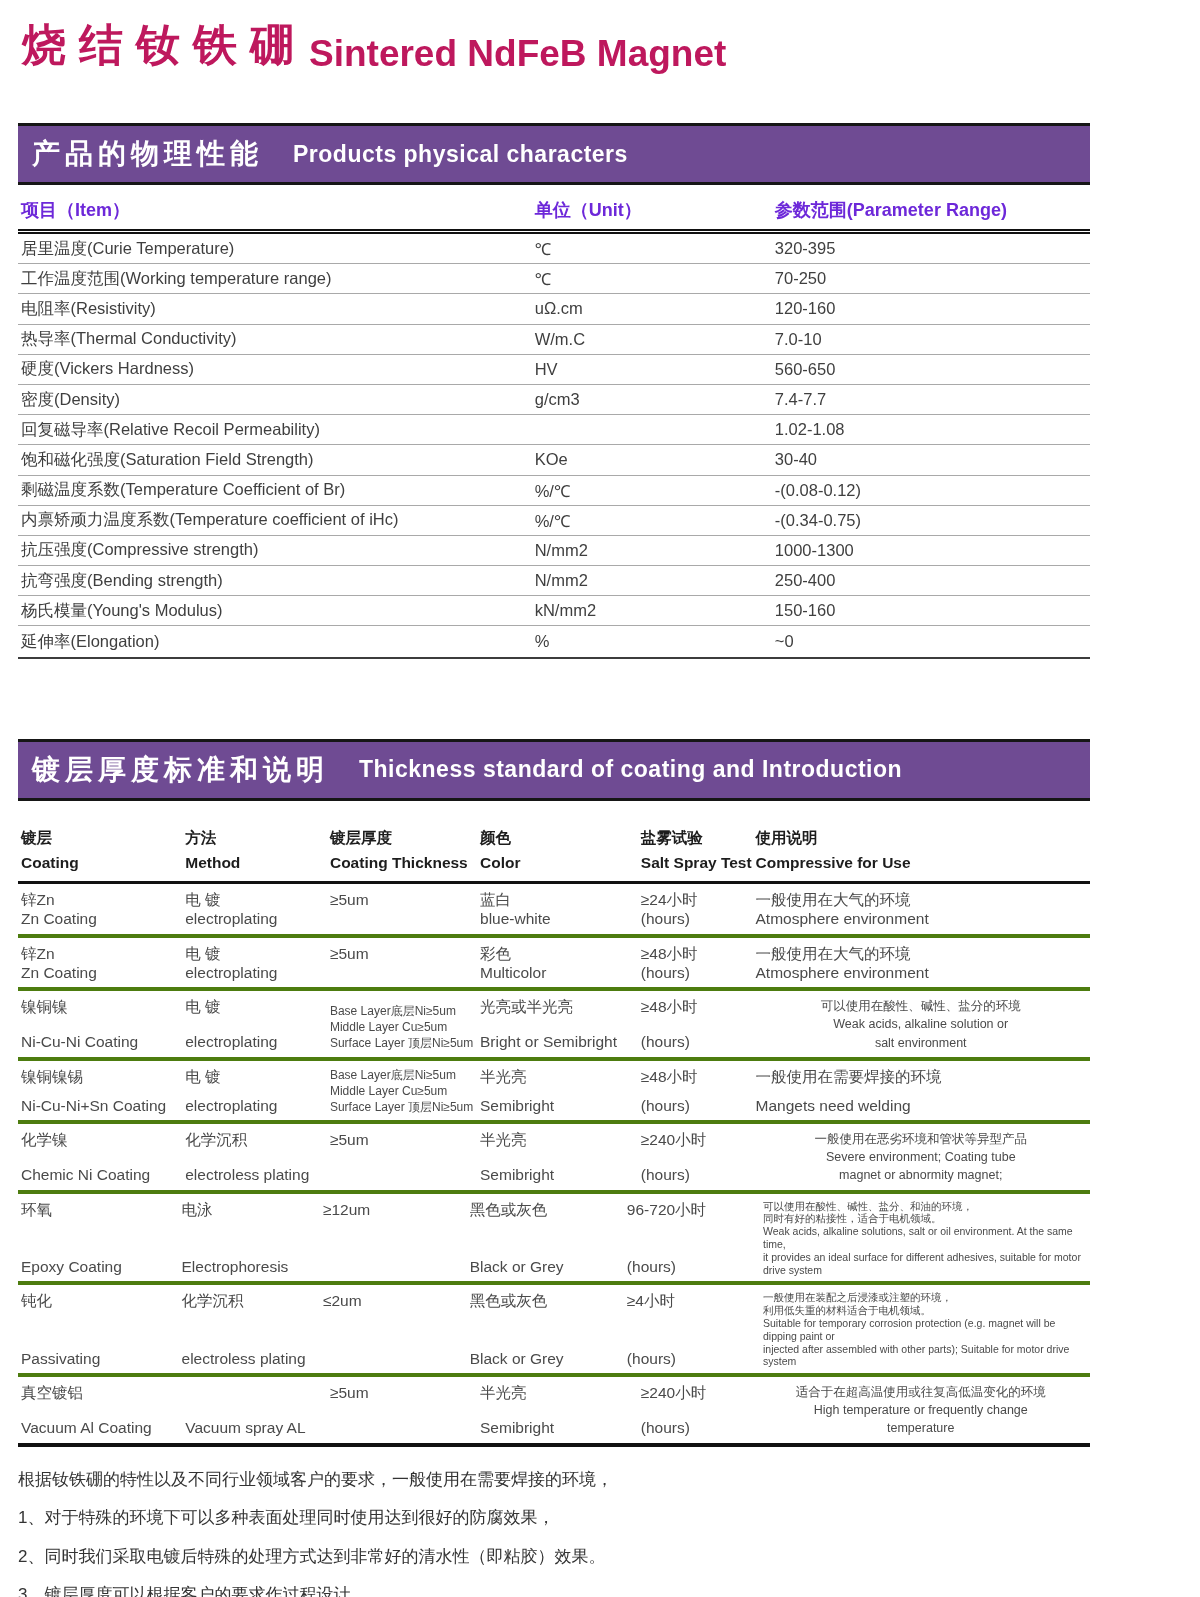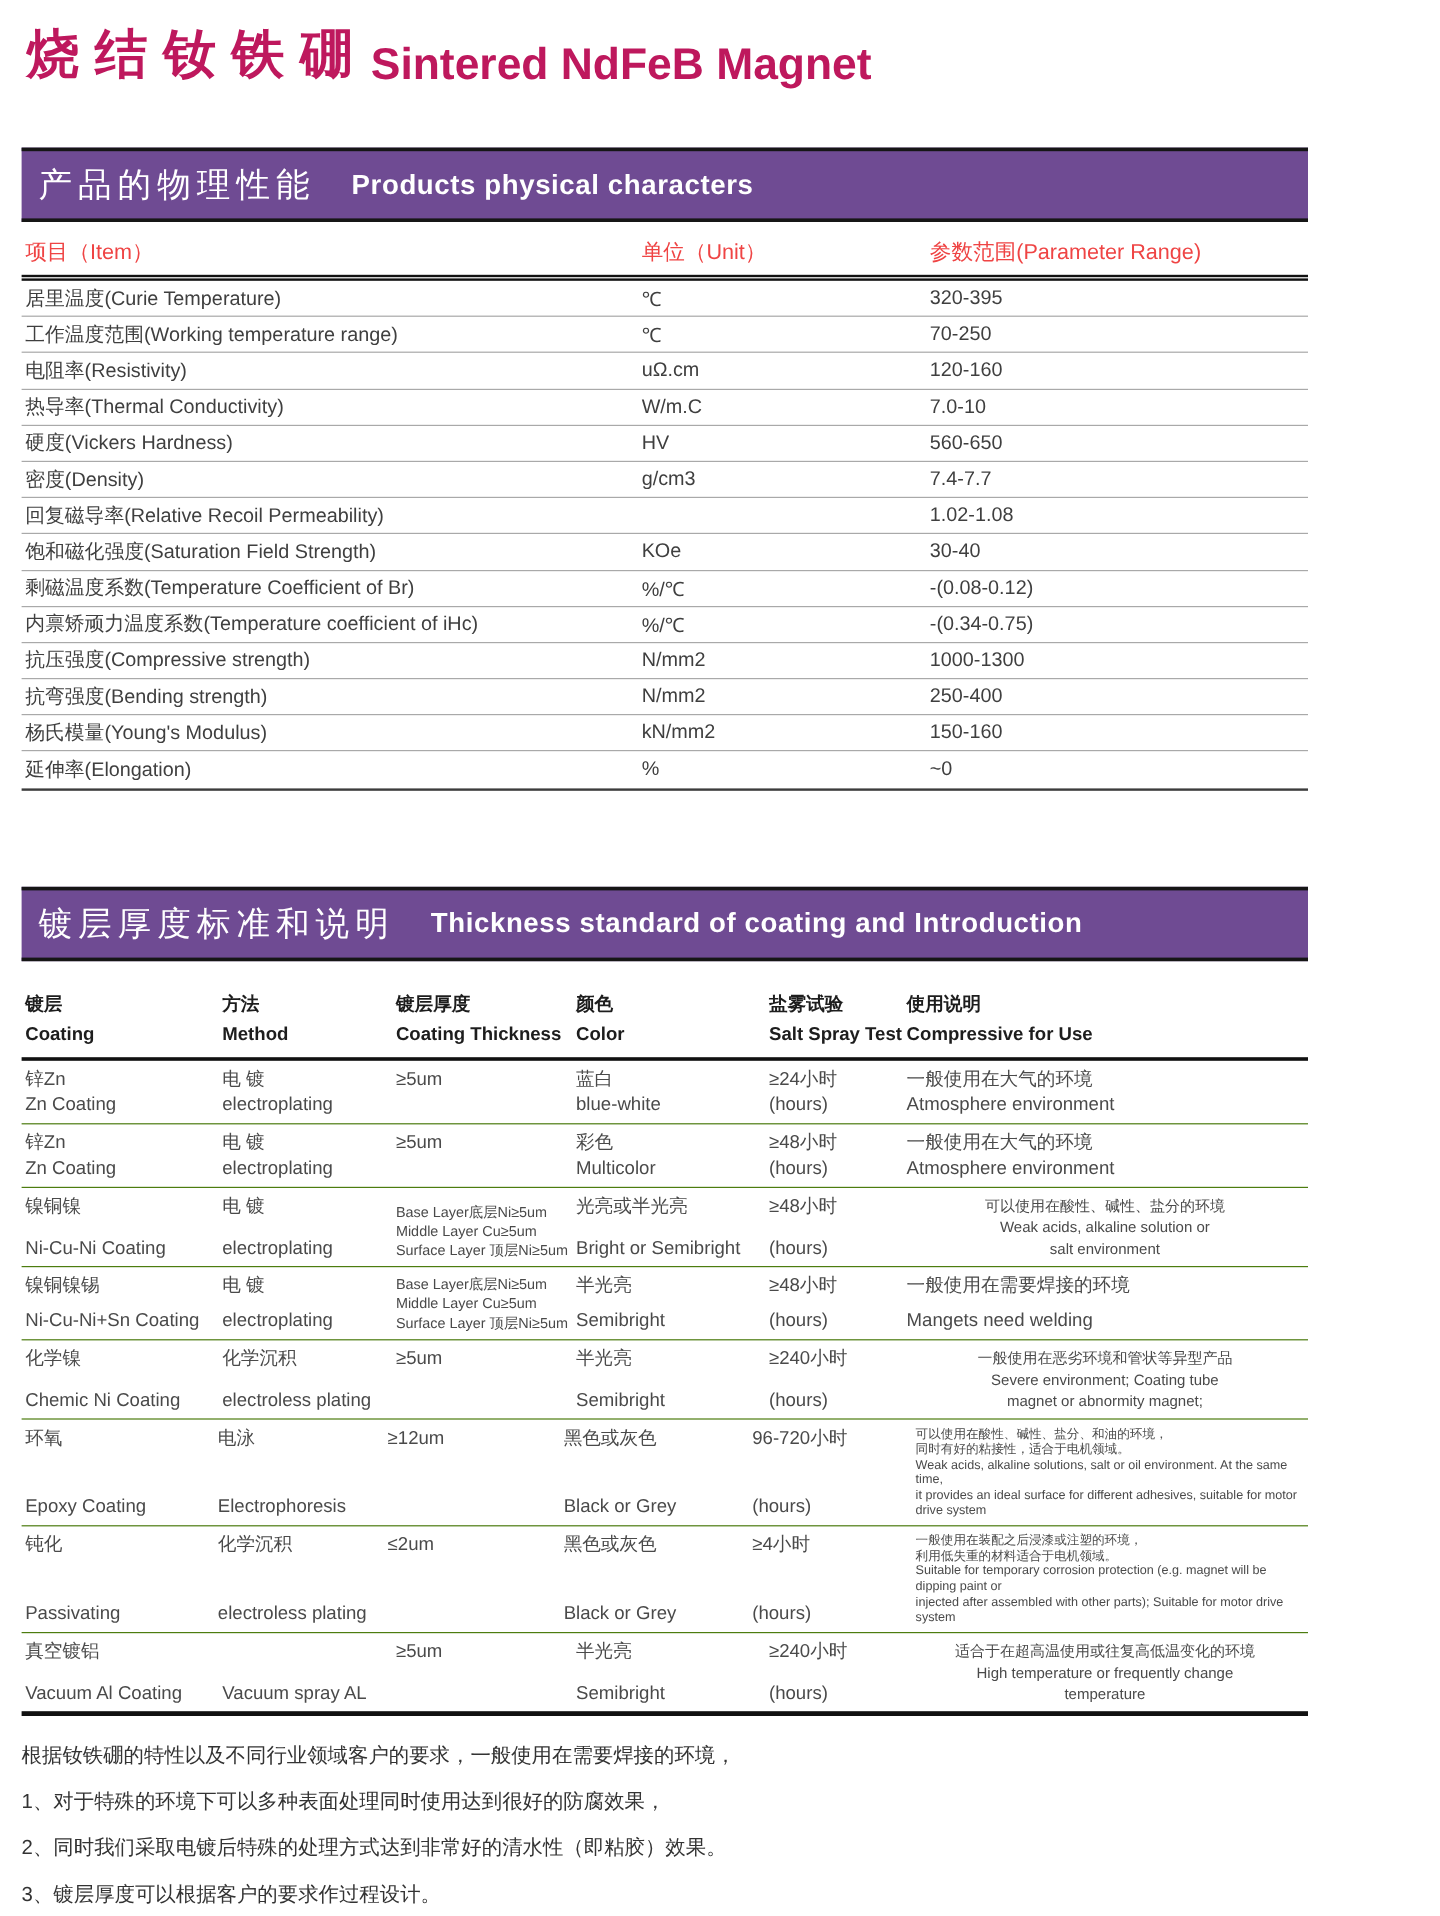--- a/index.html
+++ b/index.html
@@ -14,47 +14,47 @@
   
   .page-title { display:flex; align-items:flex-end; padding:16px 0 0 4px; color:#be185d; }
   .title-zh { font-size:44px; font-weight:bold; letter-spacing:13px; }
   .title-en { font-size:37px; font-weight:bold; margin-left:2px; }
 
   
   .banner {
     background:#6f4b93; border-top:3px solid #161616; border-bottom:3px solid #161616;
     height:62px; display:flex; align-items:center; padding-left:14px; color:#ffffff;
   }
-  .banner-zh { font-size:28px; font-weight:normal; letter-spacing:5px; }
+  .banner-zh { font-size:28px; font-weight:bold; letter-spacing:5px; }
   .banner-en { font-size:23px; font-weight:bold; margin-left:30px; letter-spacing:0.5px; }
   .banner1 { margin-top:48px; }
   .banner2 { margin-top:80px; }
 
   
   .t1-header {
-    display:flex; font-weight:normal; color:#ef4444; font-size:18px;
+    display:flex; font-weight:bold; color:#6d28d9; font-size:18px;
     padding:9px 0 7px; margin-top:4px; border-bottom:5px double #111;align-items:center;
   }
   .t1-c1 { width:48.2%; padding-left:3px; }
   .t1-c2 { width:22.4%; }
   .t1-c3 { width:29.4%; }
   .t1-body { border-bottom:2px solid #3c3c3c; }
   .t1-row { display:flex; align-items:center; min-height:30.2px; border-bottom:1px solid #a9a9a9; font-size:16.5px; color:#3f3f3f; }
   .t1-row:last-child { border-bottom:none; }
 
   
   .t2-header { display:flex; font-weight:bold; color:#1d1d1d; font-size:15.5px; line-height:1.65; padding:24px 0 5px; border-bottom:3px solid #111; }
   .t2-c1 { width:15.6%; padding-left:3px; }
   .t2-c2 { width:13.5%; }
   .t2-c3 { width:14.0%; }
   .t2-c4 { width:15.0%; }
   .t2-c5 { width:10.7%; }
   .t2-c6 { width:31.2%; padding-right:4px; }
   .t2-body { border-bottom:4px solid #111; }
-  .t2-row { display:flex; min-height:53px; border-bottom:1px solid #4d7c0f; padding:6px 0 5px; color:#4a4a4a; }
+  .t2-row { display:flex; min-height:53px; border-bottom:4px solid #4d7c0f; padding:6px 0 5px; color:#4a4a4a; }
   .t2-row:last-child { border-bottom:none; }
   .t2-row .cell { display:flex; flex-direction:column; justify-content:space-between; }
   .t2-row .cell.normal { font-size:15.5px; line-height:1.25; }
   .t2-row .cell.small  { font-size:12px;  line-height:1.35; justify-content:flex-end; }
   .t2-row .cell.medsmall { font-size:12.5px; line-height:1.45; justify-content:flex-start;align-items:center; }
   .t2-row .cell.tiny   { font-size:10.5px; line-height:1.22; justify-content:flex-start;margin-left:24px; }
 
   
   .notes { margin-top:14px; font-size:17px; color:#333; }
   .note-line { line-height:38.5px; }

